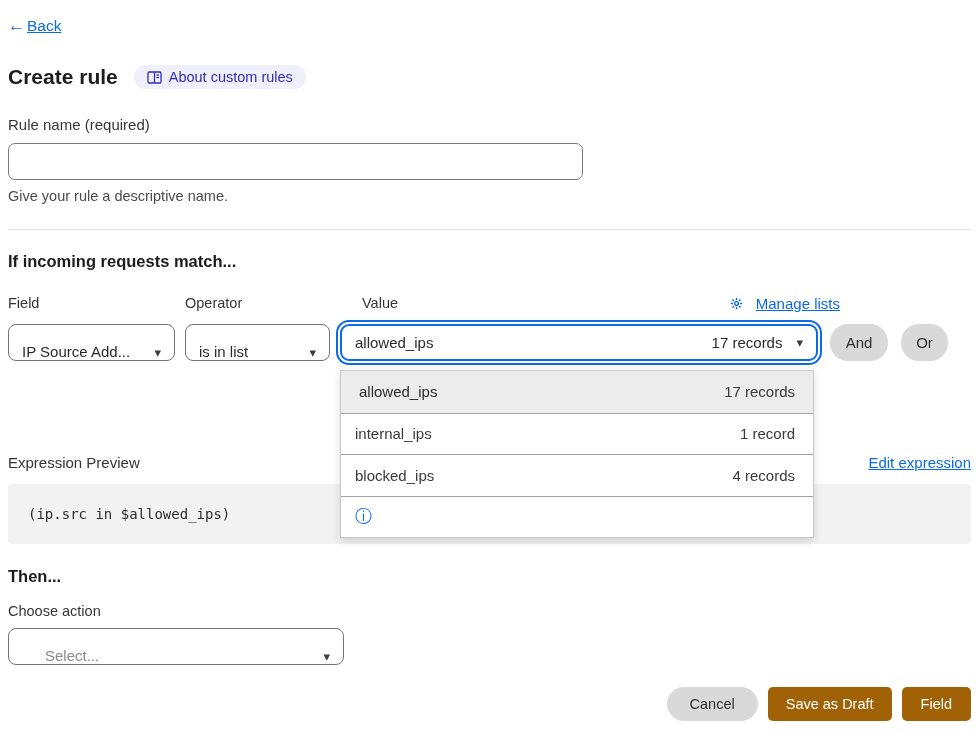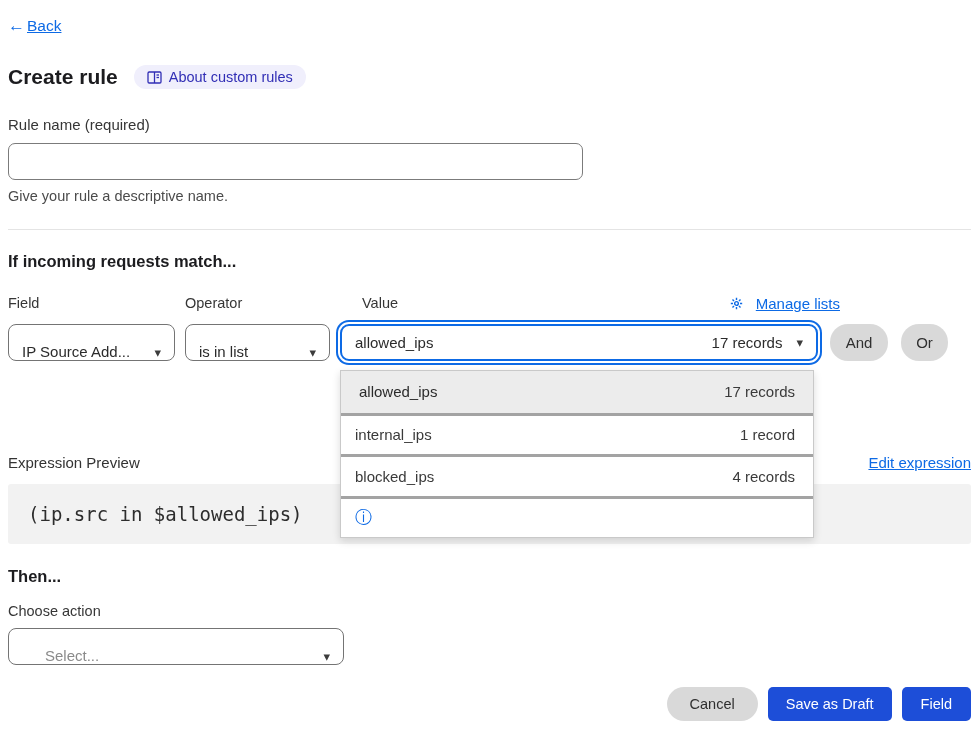--- a/index.html
+++ b/index.html
@@ -89,54 +89,54 @@
   
   .list-dropdown {
     position: absolute; left: 0; top: calc(100% + 9px); width: 474px;
     background: #fff; border: 1px solid #c9c9c9;
     box-shadow: 0 3px 8px rgba(0,0,0,0.14); z-index: 30;
   }
   .list-row {
     height: 41.5px; display: flex; align-items: center; justify-content: space-between;
     padding: 0 18px; font-size: 15px; color: #3a3a3a; cursor: pointer; background: #fff;
   }
-  .list-row + .list-row { border-top: 3px solid #a3a3a3; padding-left: 14px; }
+  .list-row + .list-row { border-top: 1px solid #a3a3a3; padding-left: 14px; }
   .list-row.selected { background: #ececec; color: #2b2b2b; }
   .list-row .row-meta { color: #3a3a3a; }
   .row-left { display: flex; align-items: center; gap: 10px; }
   .managed-badge {
     background: #b9d6f8; color: #1c3a5e; font-size: 13px;
     padding: 3px 11px; border-radius: 11px;
   }
   .info-icon { color: #0d6ae5; font-size: 17px; line-height: 1; cursor: pointer; }
 
   
   .expression-section { margin-top: 93px; }
   .expression-head { display: flex; justify-content: space-between; align-items: center; }
   .expression-label { font-size: 15px; color: #333333; }
   .edit-expression { font-size: 15px; color: #0d6ae5; text-decoration: underline; cursor: pointer; }
   .expression-box {
     margin-top: 13px; height: 60px; background: #f2f2f2; border-radius: 3px;
     display: flex; align-items: center; padding: 0 20px;
   }
   .expression-code {
-    font-family: "DejaVu Sans Mono", monospace; font-size: 19px; color: #2d2d2d;
+    font-family: "DejaVu Sans Mono", monospace; font-size: 14px; color: #2d2d2d;
   }
 
   
   .then-heading { margin-top: 23px; }
   .action-label { margin-top: 17px; font-size: 14.5px; color: #363636; }
   .action-select { width: 336px; margin-top: 9px; padding-left: 36px; }
   .action-select .placeholder { color: #8a8a8a; }
 
   
   .footer-actions { display: flex; justify-content: flex-end; align-items: flex-start; gap: 10px; margin-top: 22px; }
   .footer-actions .btn { height: 34px; font-size: 14.5px; }
   .cancel-btn { padding: 0 23px; }
-  .btn-primary { background: #1d4ed8; color: #ffffff; }
+  .btn-primary { background: #a16207; color: #ffffff; }
   .save-draft-btn { padding: 0 18px; }
   .deploy-btn { padding: 0 19px; }
 </style>
 </head>
 <body>
 
 <div class="page">
 
   <a class="back-link">
     <span class="arrow">←</span>

